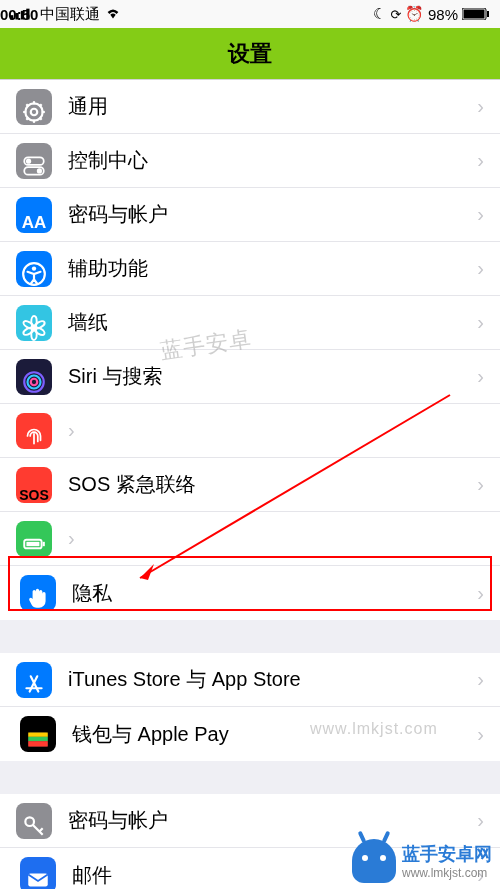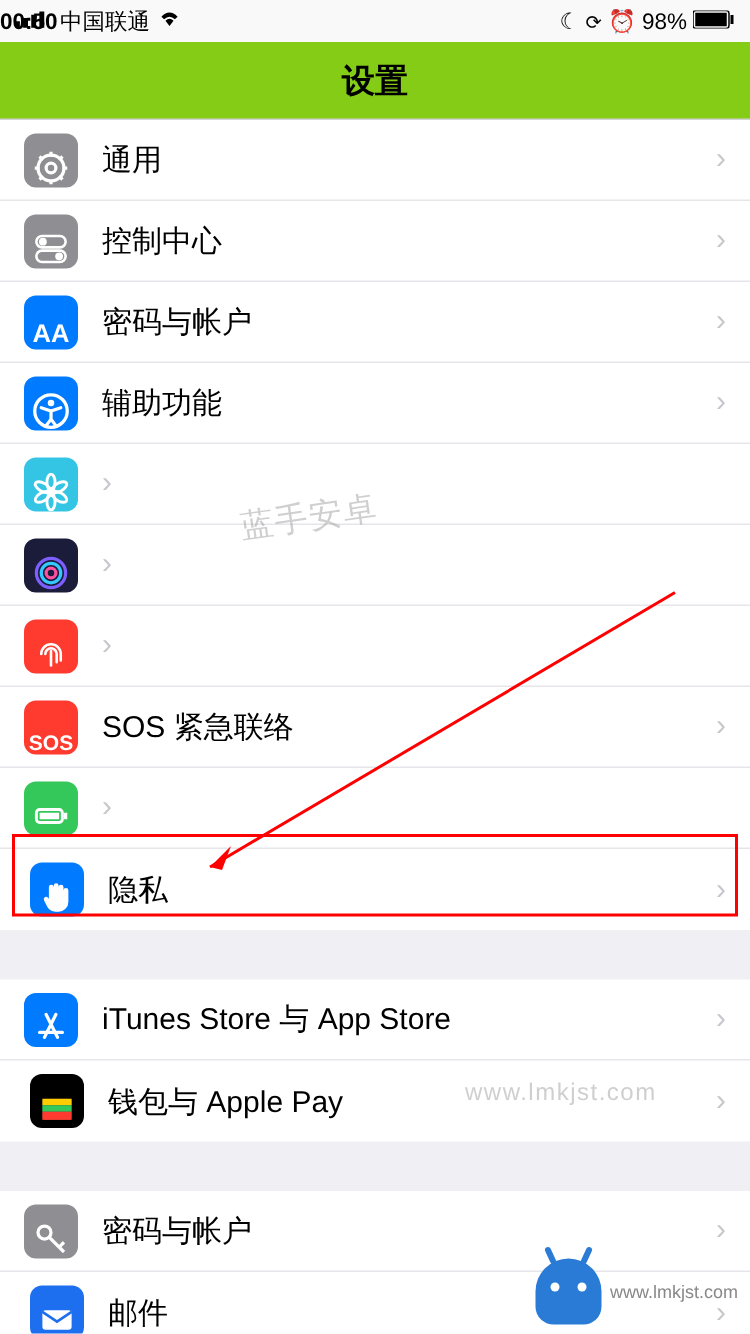--- a/index.html
+++ b/index.html
@@ -202,47 +202,49 @@
               <ellipse cx="12" cy="6" rx="2.5" ry="5" transform="rotate(0 12 12)"></ellipse>
               <ellipse cx="12" cy="6" rx="2.5" ry="5" transform="rotate(60 12 12)"></ellipse>
               <ellipse cx="12" cy="6" rx="2.5" ry="5" transform="rotate(120 12 12)"></ellipse>
               <ellipse cx="12" cy="6" rx="2.5" ry="5" transform="rotate(180 12 12)"></ellipse>
               <ellipse cx="12" cy="6" rx="2.5" ry="5" transform="rotate(240 12 12)"></ellipse>
               <ellipse cx="12" cy="6" rx="2.5" ry="5" transform="rotate(300 12 12)"></ellipse>
               <circle cx="12" cy="12" r="2.2" fill="#fff"></circle>
             </g>
           </svg>
         </div>
+        <div class="row-label">墙纸</div>
         <div class="chevron">›</div>
       </div>
       <div class="row">
         <div class="icon-box" style="background: rgb(27, 27, 58);">
           <svg class="icon-svg" viewBox="0 0 24 24">
             <circle cx="12" cy="12" r="9" fill="none" stroke="#7d5fff" stroke-width="2"></circle>
             <circle cx="12" cy="12" r="6" fill="none" stroke="#34c8ff" stroke-width="2"></circle>
             <circle cx="12" cy="12" r="3" fill="none" stroke="#ff4fa3" stroke-width="2"></circle>
           </svg>
         </div>
+        <div class="row-label">Siri 与搜索</div>
         <div class="chevron">›</div>
       </div>
       <div class="row">
         <div class="icon-box" style="background: rgb(255, 59, 48);">
           <svg class="icon-svg" viewBox="0 0 24 24">
             <g fill="none" stroke="#fff" stroke-width="1.6" stroke-linecap="round">
               <path d="M6 12a6 6 0 0 1 12 0v4"></path>
               <path d="M8.5 12a3.5 3.5 0 0 1 7 0v5"></path>
               <path d="M12 10v9"></path>
             </g>
           </svg>
         </div>
         <div class="chevron">›</div>
       </div>
       <div class="row">
         <div class="icon-box" style="background: rgb(255, 59, 48);">
-          <span style="color:#ffffff;font-weight:700;font-size:14px;">SOS</span>
+          <span style="color:#000000;font-weight:700;font-size:14px;">SOS</span>
         </div>
         <div class="row-label">SOS 紧急联络</div>
         <div class="chevron">›</div>
       </div>
       <div class="row">
         <div class="icon-box" style="background: rgb(52, 199, 89);">
           <svg class="icon-svg" viewBox="0 0 24 24">
             <rect x="3" y="8" width="16" height="8" rx="2" fill="none" stroke="#fff" stroke-width="1.8"></rect>
             <rect x="20" y="10" width="2" height="4" fill="#fff"></rect>
             <rect x="5" y="10" width="12" height="4" fill="#fff"></rect>
@@ -320,15 +322,16 @@
 
 <div class="watermark" style="left:160px; top:330px; transform: rotate(-8deg);">蓝手安卓</div>
 <div class="watermark" style="left:310px; top:720px; font-size:16px;">www.lmkjst.com</div>
 
 <div class="brand-badge">
   <div class="android-head">
     <span class="android-ant-l"></span>
       <span class="android-ant-r"></span>
   </div>
   <div>
+    <span>蓝手安卓网</span>
     <span class="sub">www.lmkjst.com</span>
   </div>
 </div>
 
 </body></html>

